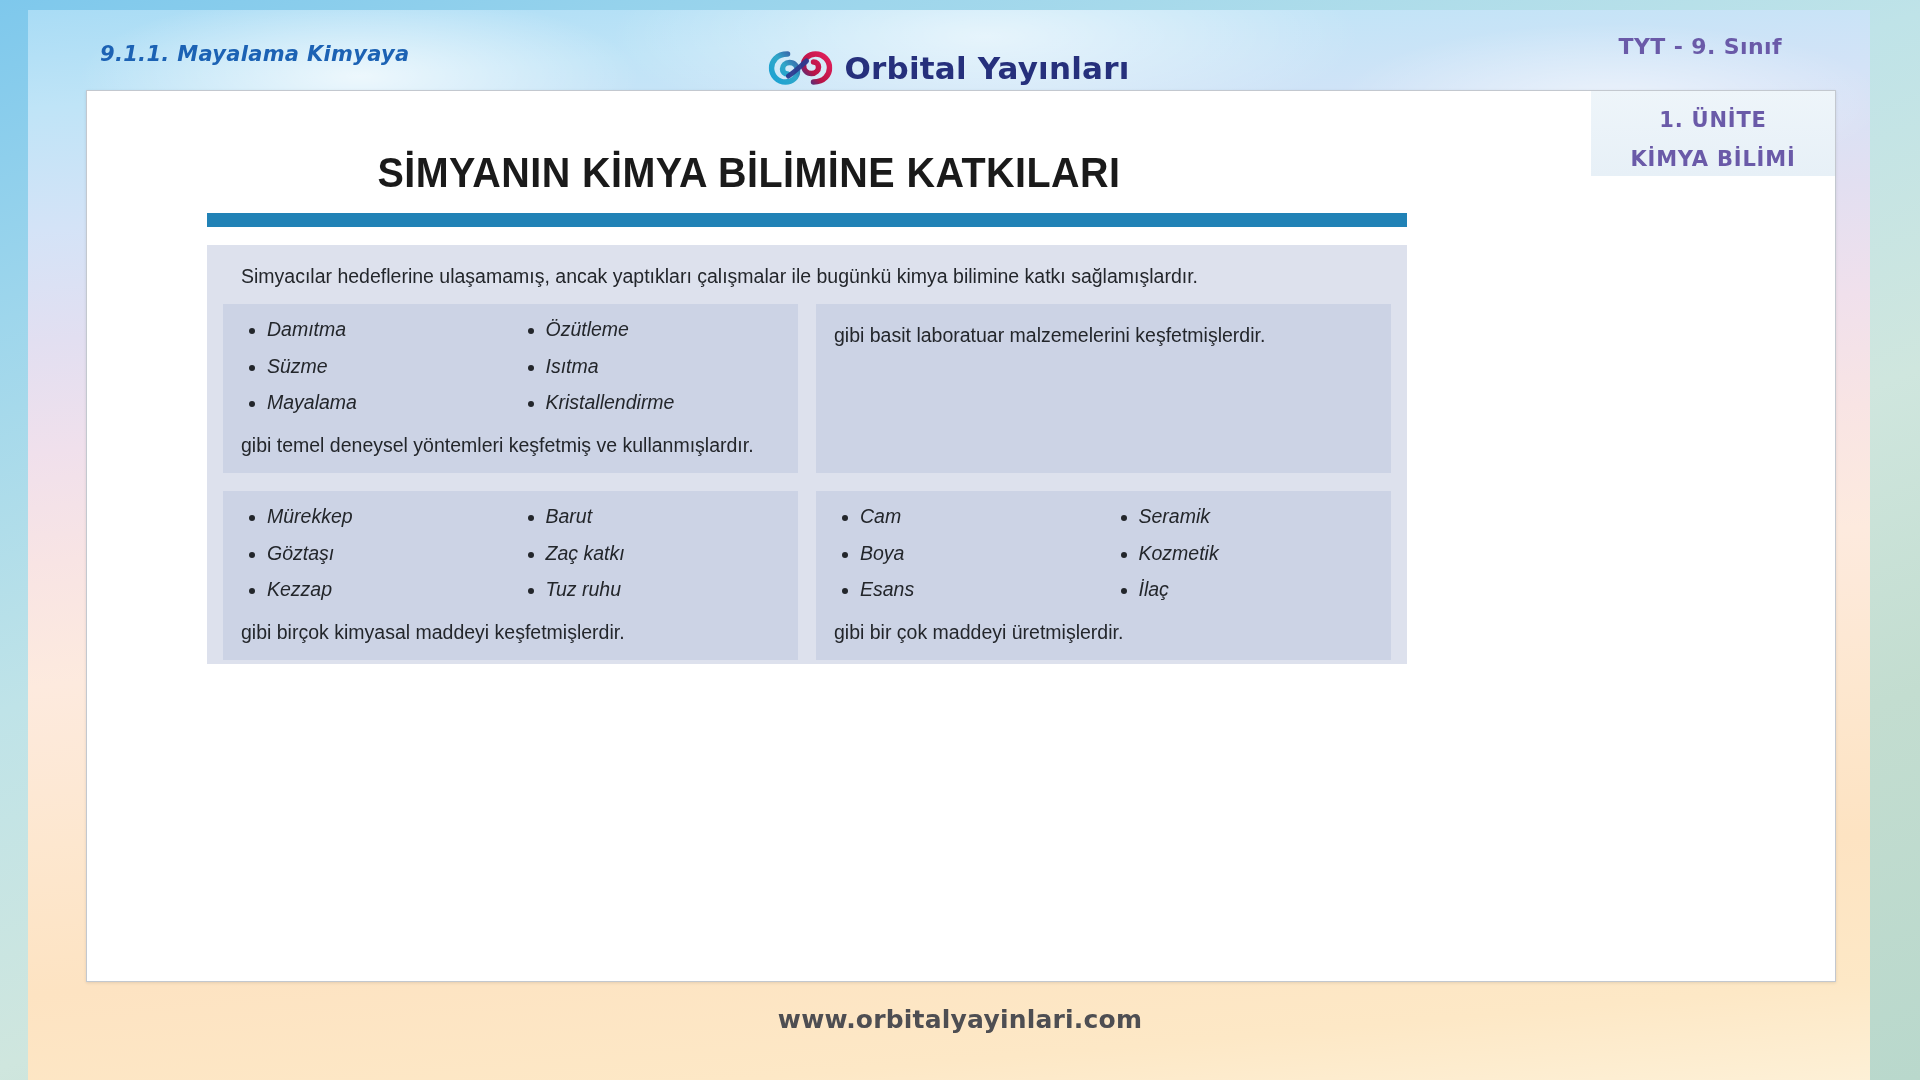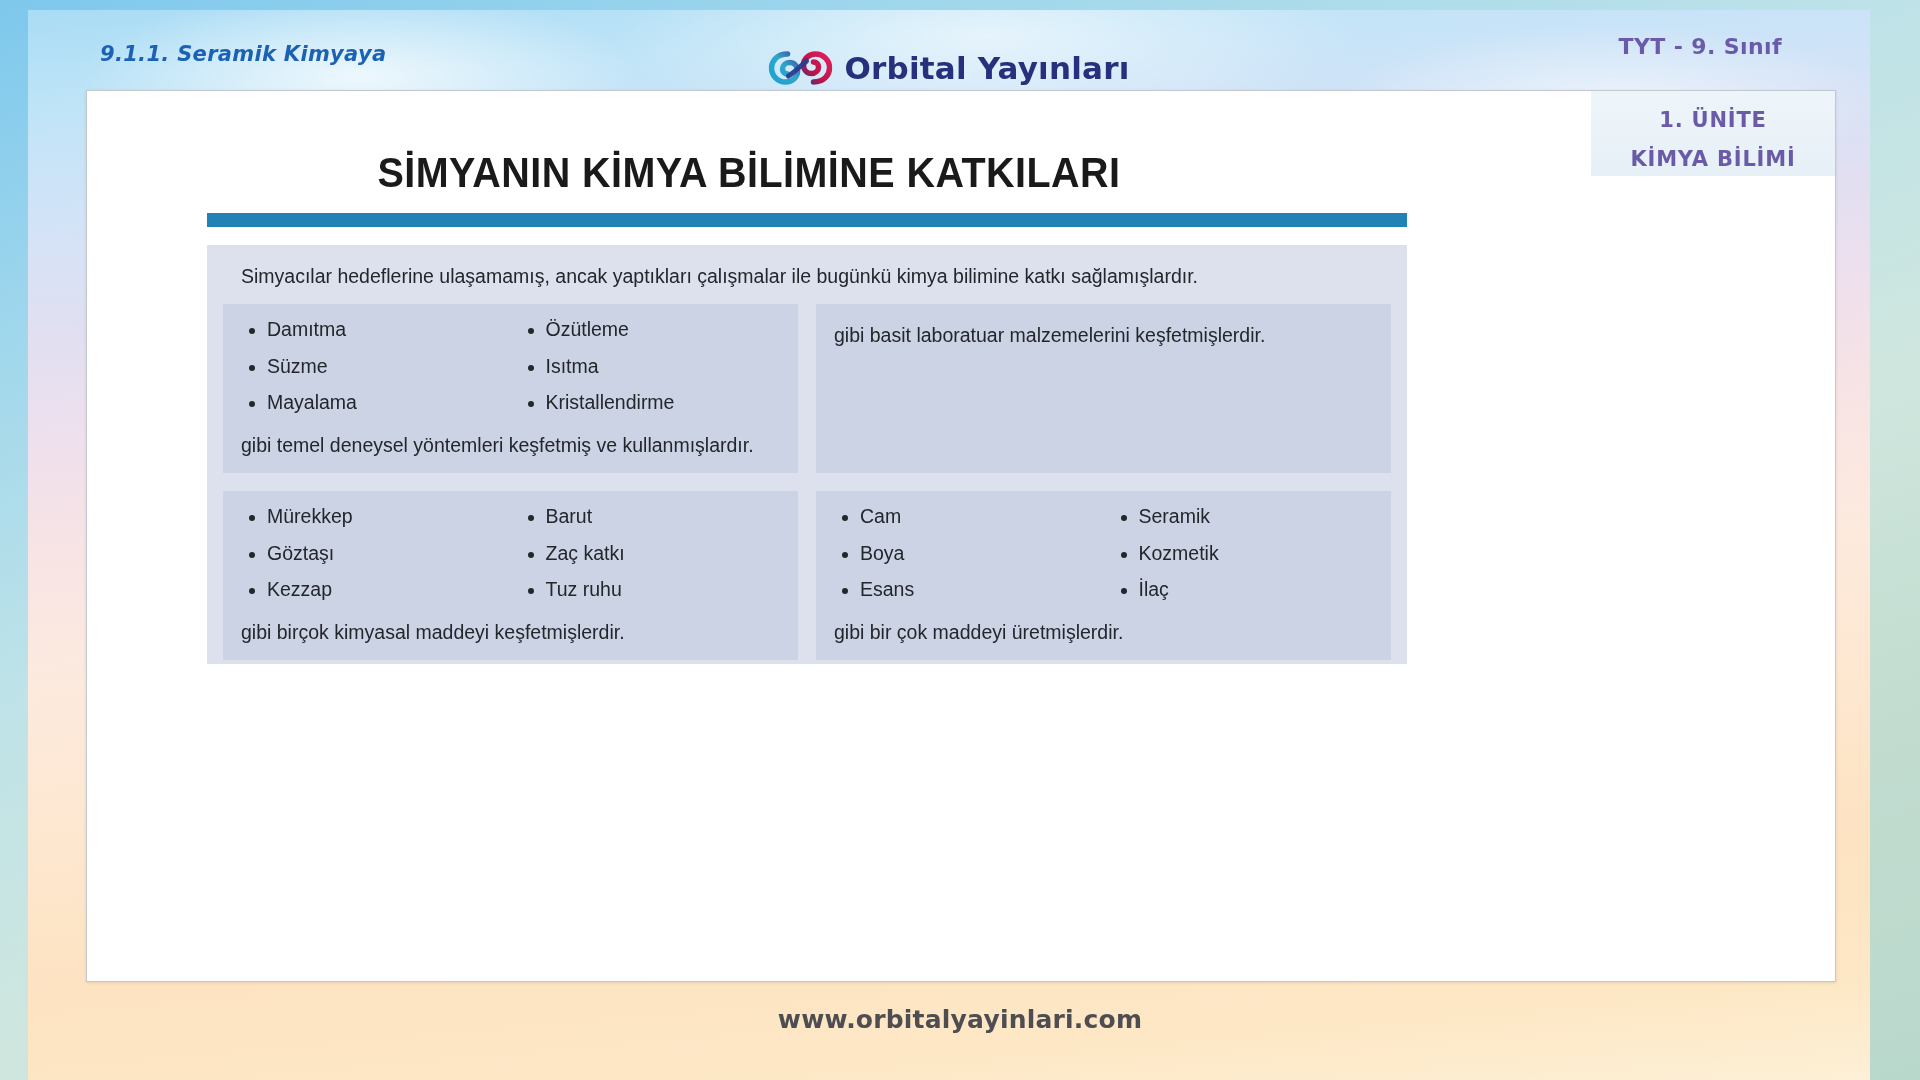--- a/index.html
+++ b/index.html
@@ -201,20 +201,21 @@
   .quadrant {
     background: #ccd3e5;
     padding: 16px 18px 16px 18px;
     min-height: 128px;
   }
 
   .q-cols {
     display: grid;
     grid-template-columns: 1fr 1fr;
     column-gap: 18px;
+    font-style: italic;
   }
 
   .q-col { display: block; }
 
   .q-item {
     position: relative;
     font-family: "Liberation Sans", sans-serif;
     font-size: 19.5px;
     color: #23262b;
     line-height: 1.0;
@@ -259,21 +260,21 @@
 </head>
 <body>
 
 <div id="slide-root">
 
   <div id="page-surface"></div>
   <div id="cloud-wash"></div>
 
   <div id="header">
 
-    <div id="topic-label">9.1.1. Seramik Kimyaya</div>
+    <div id="topic-label">9.1.1. Mayalama Kimyaya</div>
 
     <div id="brand">
       <svg id="brand-logo" viewBox="0 0 128 80">
         <defs>
           <linearGradient id="lgBlue" x1="0" y1="1" x2="1" y2="0">
             <stop offset="0%" stop-color="#1aa2d4"></stop>
             <stop offset="55%" stop-color="#2fa7c9"></stop>
             <stop offset="100%" stop-color="#3d4f9e"></stop>
           </linearGradient>
           <linearGradient id="lgRed" x1="0" y1="1" x2="1" y2="0">

